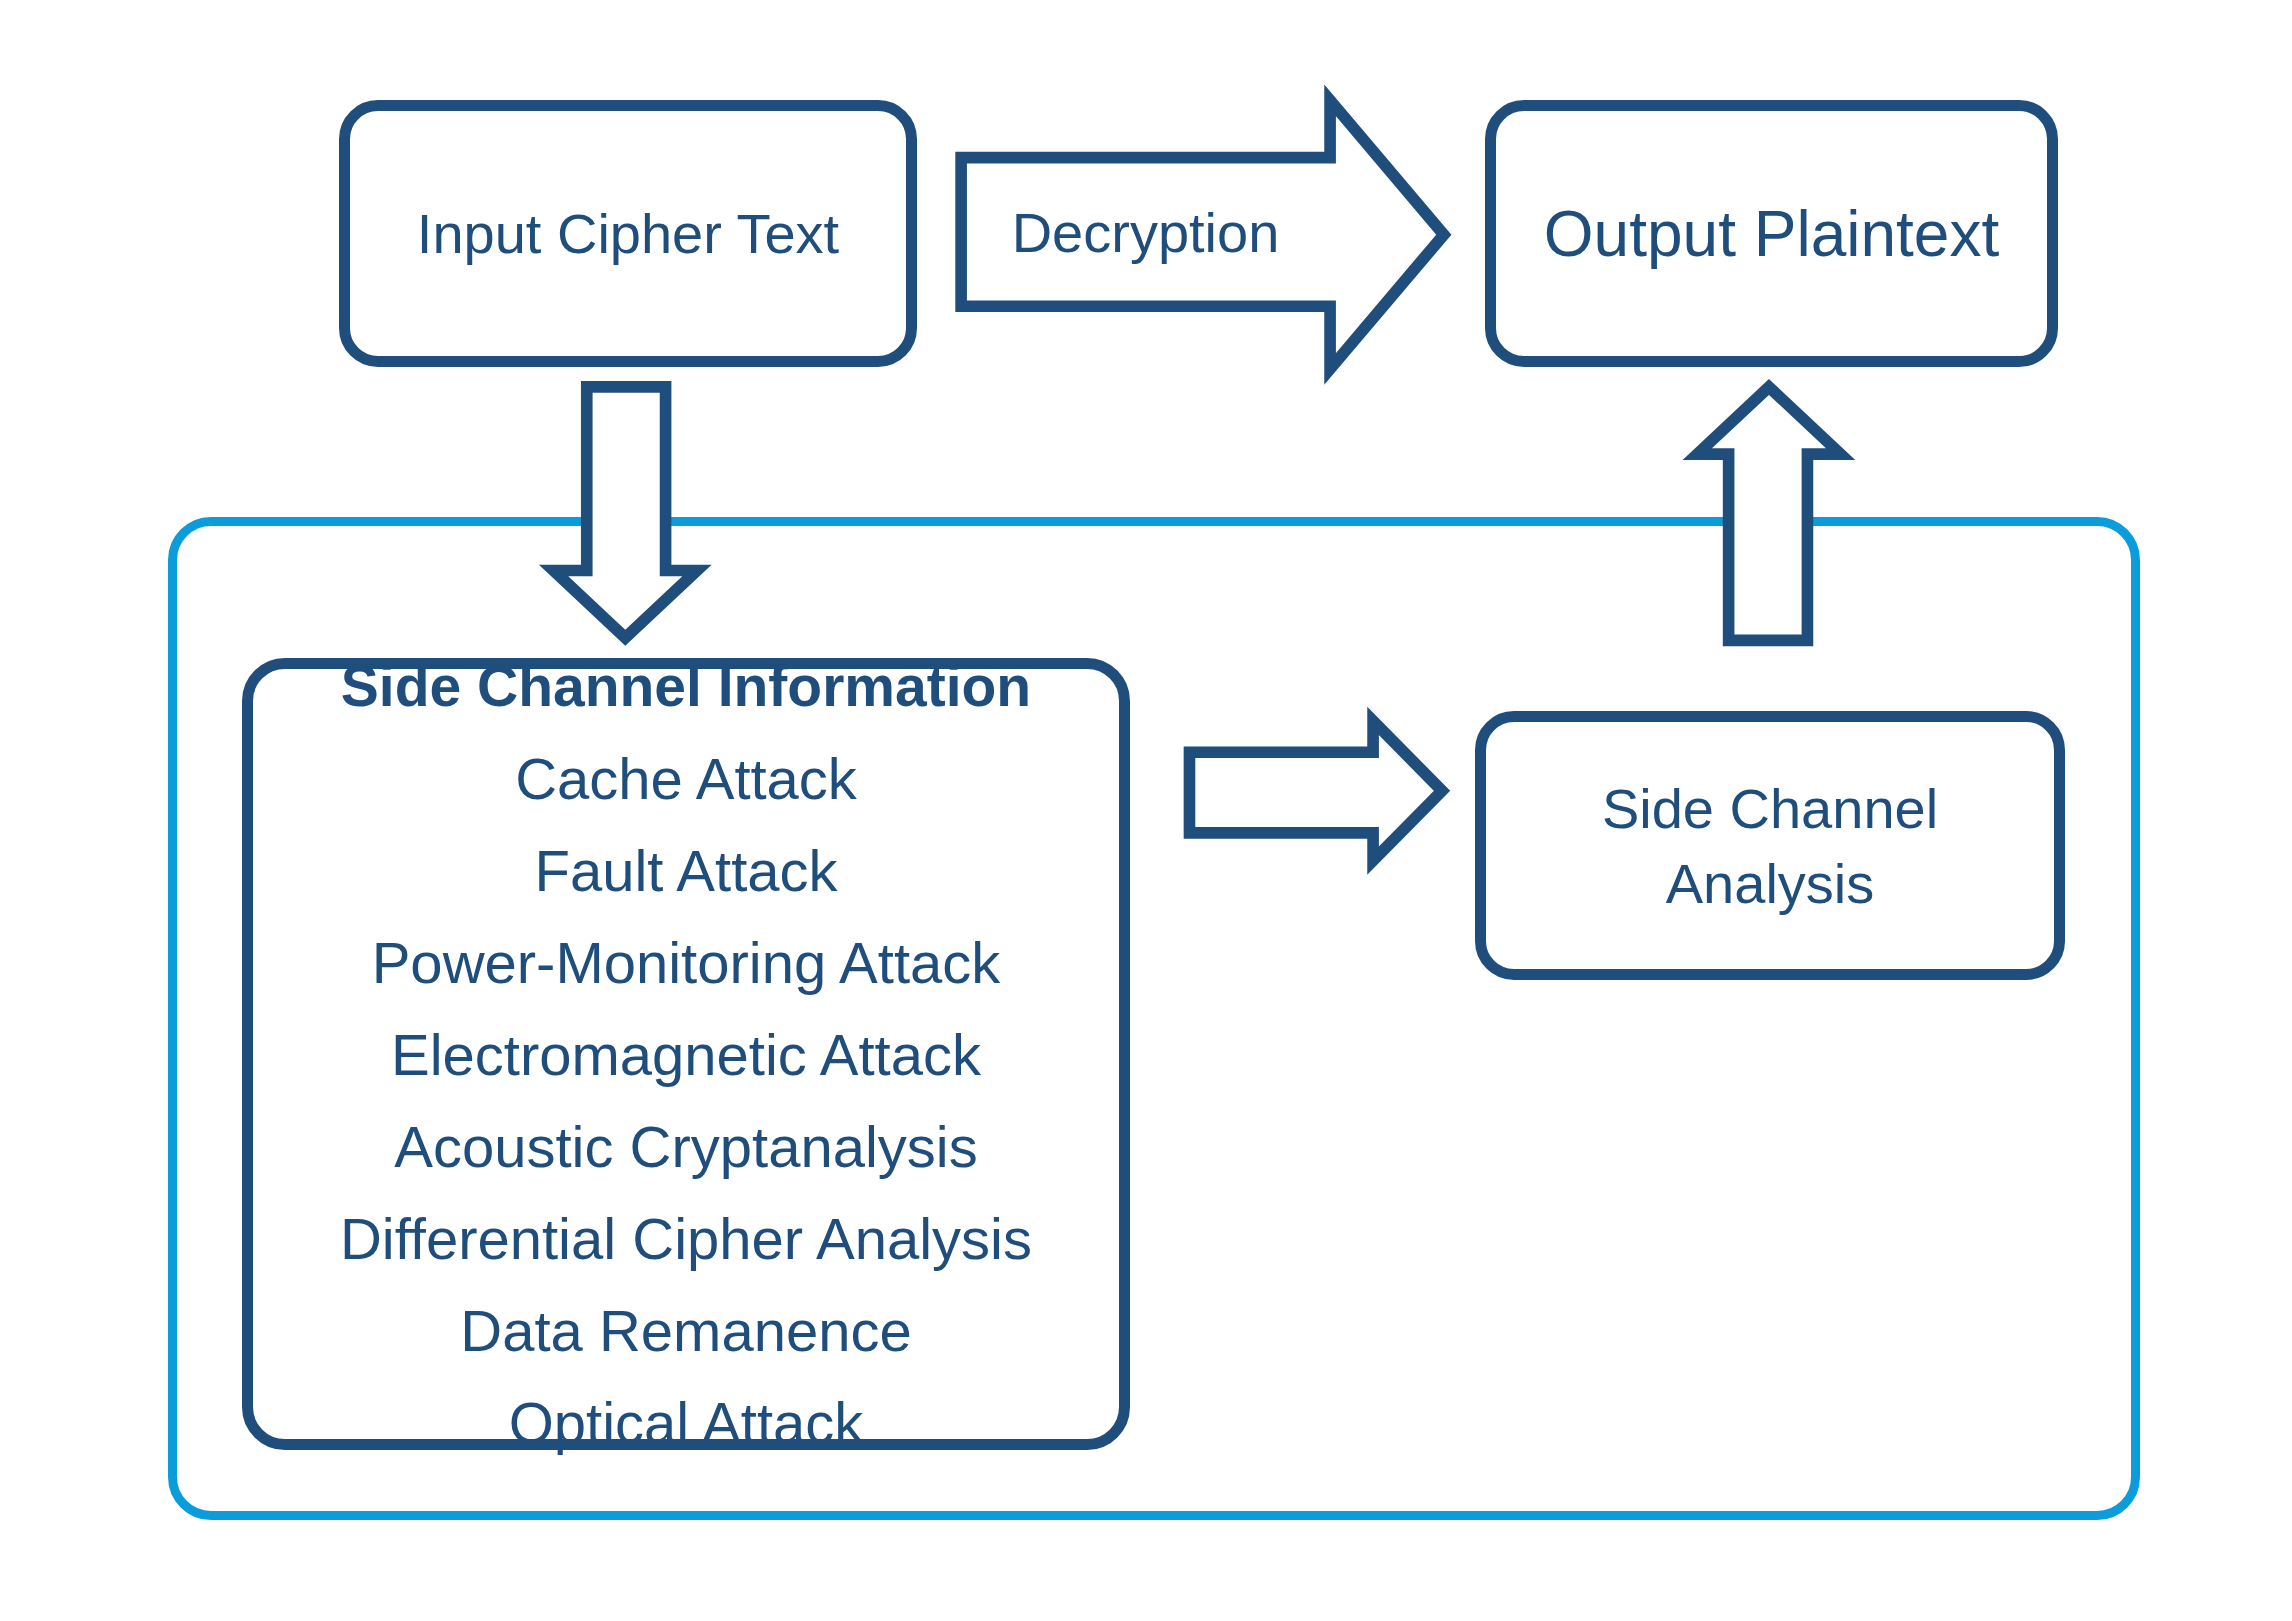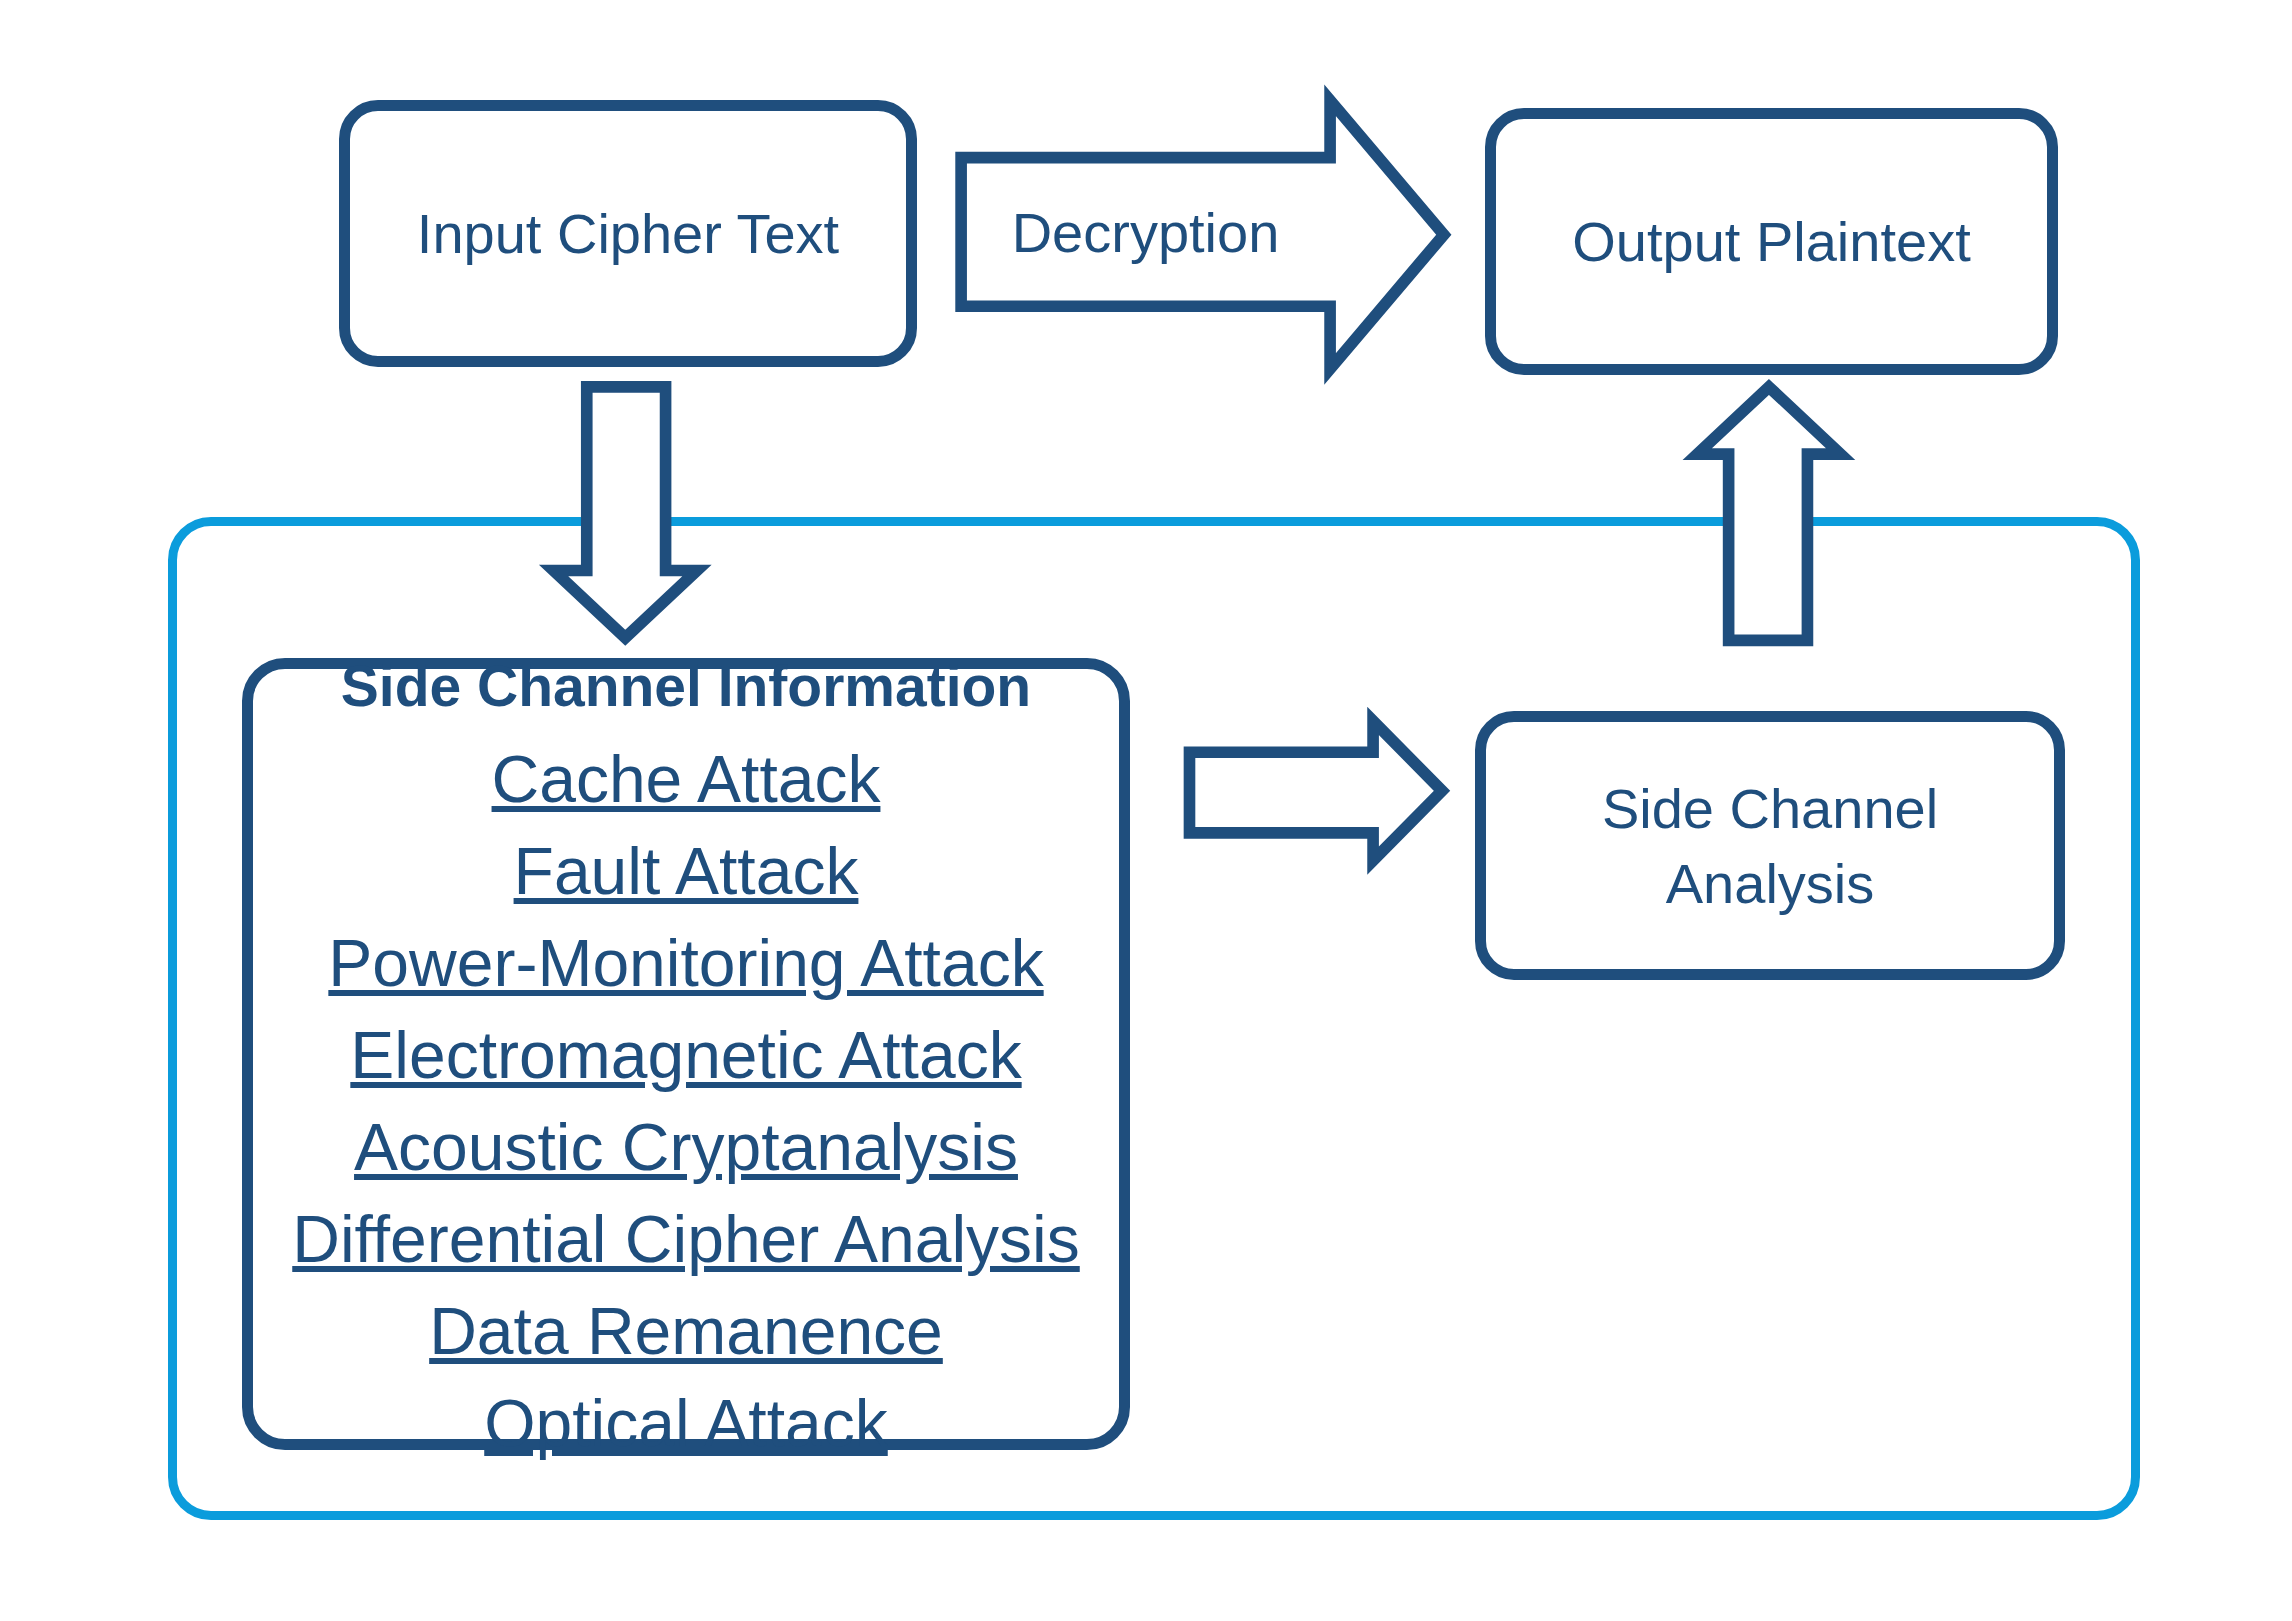--- a/index.html
+++ b/index.html
@@ -23,26 +23,26 @@
     background: #ffffff;
     display: flex;
     flex-direction: column;
     align-items: center;
     justify-content: center;
     text-align: center;
     z-index: 2;
   }
 
   .node-input    { left: 339px;  top: 100px; width: 578px; height: 267px; font-size: 56px; }
-  .node-output   { left: 1485px; top: 108px; width: 573px; height: 267px; font-size: 56px; }
+  .node-output   { left: 1485px; top: 100px; width: 573px; height: 267px; font-size: 64px; }
   .node-analysis { left: 1475px; top: 663px; width: 590px; height: 269px; font-size: 56px; line-height: 75px; margin-top: 48px; }
   .node-info     { left: 242px;  top: 658px; width: 888px; height: 792px; border-radius: 43px; gap: 14px; }
 
   .info-title { font-size: 57px; font-weight: bold; line-height: 79px; white-space: nowrap; }
-  .info-item  { font-size: 66px; line-height: 78px; white-space: nowrap; text-decoration: underline; }
+  .info-item  { font-size: 58px; line-height: 78px; white-space: nowrap; }
 
   
   .container-frame {
     position: absolute;
     left: 168px;
     top: 517px;
     width: 1972px;
     height: 1003px;
     box-sizing: border-box;
     border: 9.9px solid #0B9CDC;

